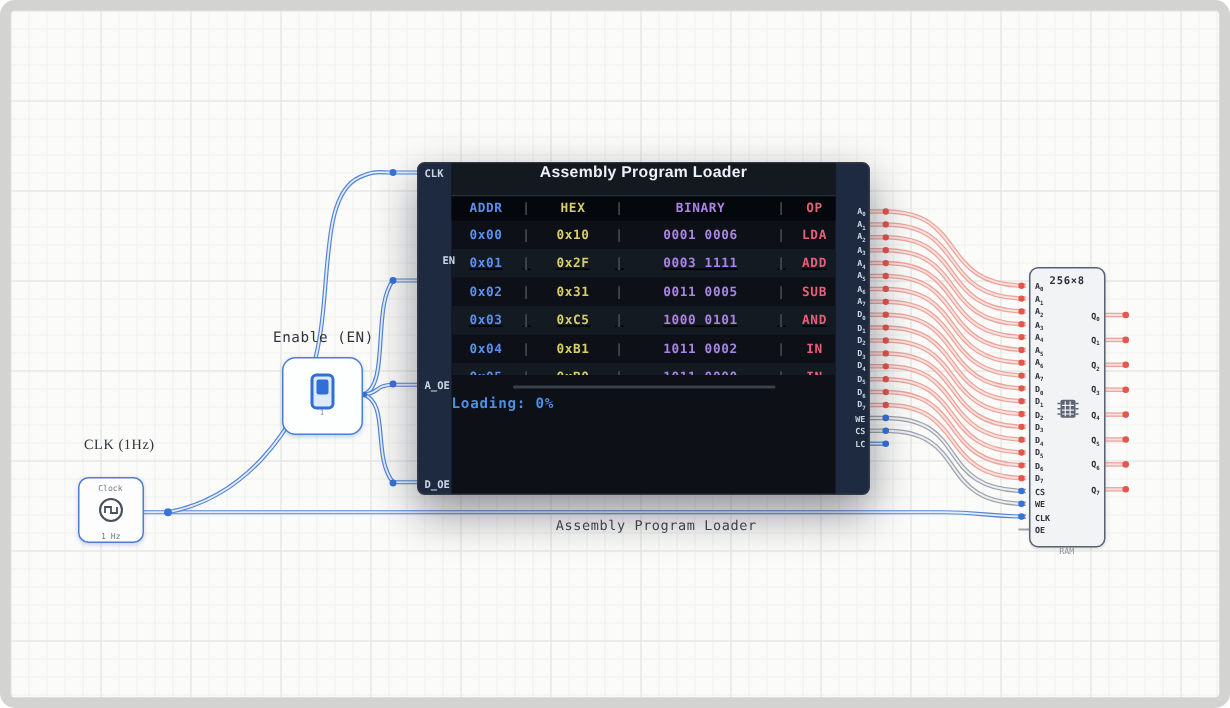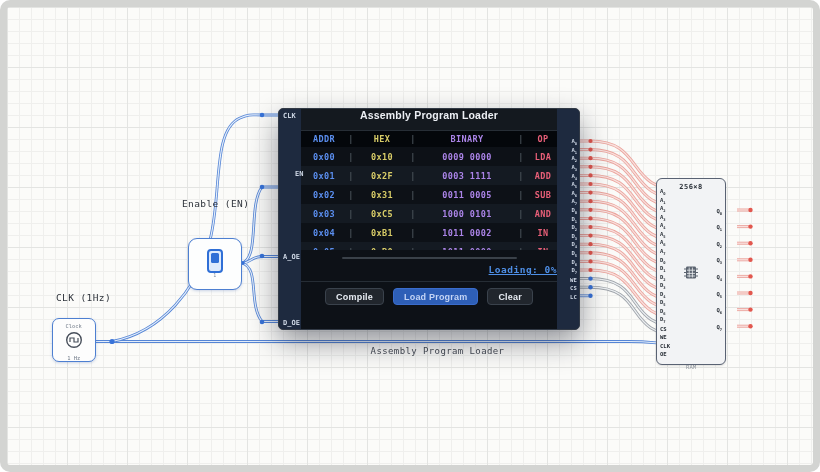--- a/index.html
+++ b/index.html
@@ -37,45 +37,45 @@
   .dlg-content{position:absolute;left:22px;right:22px;top:0;bottom:0;background:#0d1117;}
   .dlg-title{height:22px;line-height:22px;text-align:center;background:#14191f;border-bottom:1px solid #272e36;
     font:700 10.5px "Liberation Sans",sans-serif;color:#eceff4;letter-spacing:.2px;}
   .dlg-tabs{height:24px;display:flex;align-items:center;padding-left:34px;gap:28px;}
   .tab{font:500 9.5px "DejaVu Sans Mono",monospace;color:#8b949e;padding:6px 3px;letter-spacing:.5px;cursor:default;}
   .tab.active{color:var(--tab-active,#58a6ff);box-shadow:inset 0 -2px 0 #3e74cf;}
   .g7{display:grid;grid-template-columns:42px 12px 50px 12px 96px 12px 32px;align-items:center;padding-left:2px;}
   .g7 span{text-align:center;font:700 8.5px "DejaVu Sans Mono",monospace;letter-spacing:.4px;}
   .thead{height:16px;background:#04070b;}
   .trow{height:19px;}
-  .trow.alt{background:#141a22;}
+  .trow.alt{background:#141a22;text-decoration:underline;}
   .rows-clip{height:103px;overflow:hidden;}
   .c-sep{color:#4a525a;}
   .c-addr{color:var(--addr,#5b8ff0);}
   .c-hex{color:var(--hex,#d9cd68);}
   .c-bin{color:var(--binary,#ab84e8);}
   .c-op{color:var(--op,#e85f78);}
   .progress-track{width:175px;height:2px;background:#3a4149;border-radius:2px;margin:7px auto 0;}
-  .loading-text{margin-top:5px;text-align:right;font:700 9.5px "DejaVu Sans Mono",monospace;color:var(--loading,#4e8fe6);letter-spacing:.5px;text-decoration:underline;}
+  .loading-text{margin-top:5px;text-align:left;font:700 9.5px "DejaVu Sans Mono",monospace;color:var(--loading,#4e8fe6);letter-spacing:.5px;}
   .dlg-footer{border-top:1px solid #262d35;margin-top:6px;padding-top:6px;display:flex;justify-content:center;gap:9px;}
   .btn{height:17px;padding:0 10px;border-radius:4px;display:flex;align-items:center;
     font:600 9px "Liberation Sans",sans-serif;letter-spacing:.2px;cursor:default;}
   .btn.secondary{background:#21262d;border:1px solid #3a424c;color:#e8edf4;}
   .btn.primary{background:var(--primary-button,#2e5fb7);border:1px solid #3a6ccc;color:#c3d4f5;}
 
   
   .dpin-l{position:absolute;left:4px;font:700 7px "DejaVu Sans Mono",monospace;color:#cdd6e4;white-space:nowrap;z-index:5;}
   .dpin-r{position:absolute;right:2px;height:8px;display:flex;align-items:center;justify-content:flex-end;z-index:5;}
   .tiny{font-size:9px;transform:scale(.62);transform-origin:right center;display:inline-block;white-space:nowrap;
         font-family:"DejaVu Sans Mono",monospace;font-weight:700;color:#cdd6e4;}
   .tiny sub{font-size:.68em;}
   .tiny.lft{transform-origin:left center;color:#2a3038;}
 
   
-  .ram{position:absolute;left:656px;top:178px;width:70px;height:187px;background:#f2f3f5;border:1.4px solid #596273;
+  .ram{position:absolute;left:686px;top:178px;width:51px;height:187px;background:#f2f3f5;border:1.4px solid #596273;
     border-radius:6px;z-index:3;box-shadow:0 1px 2px rgba(0,0,0,.12);}
   .ram-title{position:absolute;top:4px;left:0;right:0;text-align:center;font:700 7px "DejaVu Sans Mono",monospace;color:#2a3038;letter-spacing:.5px;}
   .ram-footer{position:absolute;bottom:2px;left:0;right:0;text-align:center;height:7px;}
   .ram-footer .tiny{transform-origin:center center;color:#8d939c;font-weight:500;}
   .rpin{position:absolute;height:8px;display:flex;align-items:center;z-index:4;}
   .rpin.left{left:3px;}
   .rpin.right{right:3px;justify-content:flex-end;}
   .chip-icon{position:absolute;left:50%;top:86px;transform:translateX(-50%);}
 </style>
 </head>
@@ -197,22 +197,22 @@
       <circle cx="681" cy="335.9" r="2.2" fill="#3873d9"></circle>
       <circle cx="681" cy="344.4" r="2.2" fill="#3873d9"></circle>
       <circle cx="262" cy="115" r="2.3" fill="#3873d9"></circle>
       <circle cx="262" cy="187" r="2.3" fill="#3873d9"></circle>
       <circle cx="262" cy="256" r="2.3" fill="#3873d9"></circle>
       <circle cx="262" cy="322" r="2.3" fill="#3873d9"></circle>
       <circle cx="112" cy="341.5" r="2.6" fill="#3873d9"></circle>
       <circle cx="243" cy="263" r="1.8" fill="#3873d9"></circle>
     </svg>
 
-  <div class="canvas-label" style="left:56px;top:292px;">CLK (1Hz)</div>
-  <div class="canvas-label" style="left:182px;top:198px;">Enable (EN)</div>
+  <div class="canvas-label" style="left:56px;top:292px;font-family:Liberation Serif, serif;">CLK (1Hz)</div>
+  <div class="canvas-label" style="left:182px;top:220px;">Enable (EN)</div>
   <div class="canvas-label loader-label" style="left:355px;top:346px;width:165px;text-align:center;font-size:9px;">Assembly Program Loader</div>
 
   <div class="clock-box">
     <span class="micro">Clock</span>
     <span>
       <svg width="18" height="18" viewBox="0 0 18 18">
         <circle cx="9" cy="9" r="7.3" fill="none" stroke="#49505c" stroke-width="1.4"></circle>
         <path d="M5,11 L5,7 L9,7 L9,11 L13,11 L13,7" fill="none" stroke="#49505c" stroke-width="1.2"></path>
       </svg>
     </span>
@@ -235,21 +235,21 @@
           <span class="c-bin">BINARY</span>
           <span class="c-sep">|</span>
           <span class="c-op">OP</span>
         </div>
       <div class="rows-clip">
           <div class="g7 trow">
             <span class="c-addr">0x00</span>
             <span class="c-sep">|</span>
             <span class="c-hex">0x10</span>
             <span class="c-sep">|</span>
-            <span class="c-bin">0009 0000</span>
+            <span class="c-bin">0001 0006</span>
             <span class="c-sep">|</span>
             <span class="c-op">LDA</span>
           </div>
           <div class="g7 trow alt">
             <span class="c-addr">0x01</span>
             <span class="c-sep">|</span>
             <span class="c-hex">0x2F</span>
             <span class="c-sep">|</span>
             <span class="c-bin">0003 1111</span>
             <span class="c-sep">|</span>
@@ -287,25 +287,20 @@
             <span class="c-sep">|</span>
             <span class="c-hex">0xB0</span>
             <span class="c-sep">|</span>
             <span class="c-bin">1011 0000</span>
             <span class="c-sep">|</span>
             <span class="c-op">IN</span>
           </div>
         </div>
       <div class="progress-track"></div>
       <div class="loading-text">Loading: 0%</div>
-      <div class="dlg-footer">
-          <div class="btn secondary">Compile</div>
-          <div class="btn primary">Load Program</div>
-          <div class="btn secondary">Clear</div>
-        </div>
     </div>
   <div class="dpin-l" style="top: 3px;">CLK</div>
       <div class="dpin-l" style="top: 61px; padding-left: 12px;">EN</div>
       <div class="dpin-l" style="top: 144px;">A_OE</div>
       <div class="dpin-l" style="top: 210px;">D_OE</div>
       <div class="dpin-r" style="top: 29px;">
         <span class="tiny">A<sub>0</sub></span>
       </div>
       <div class="dpin-r" style="top: 37.6px;">
         <span class="tiny">A<sub>1</sub></span>

